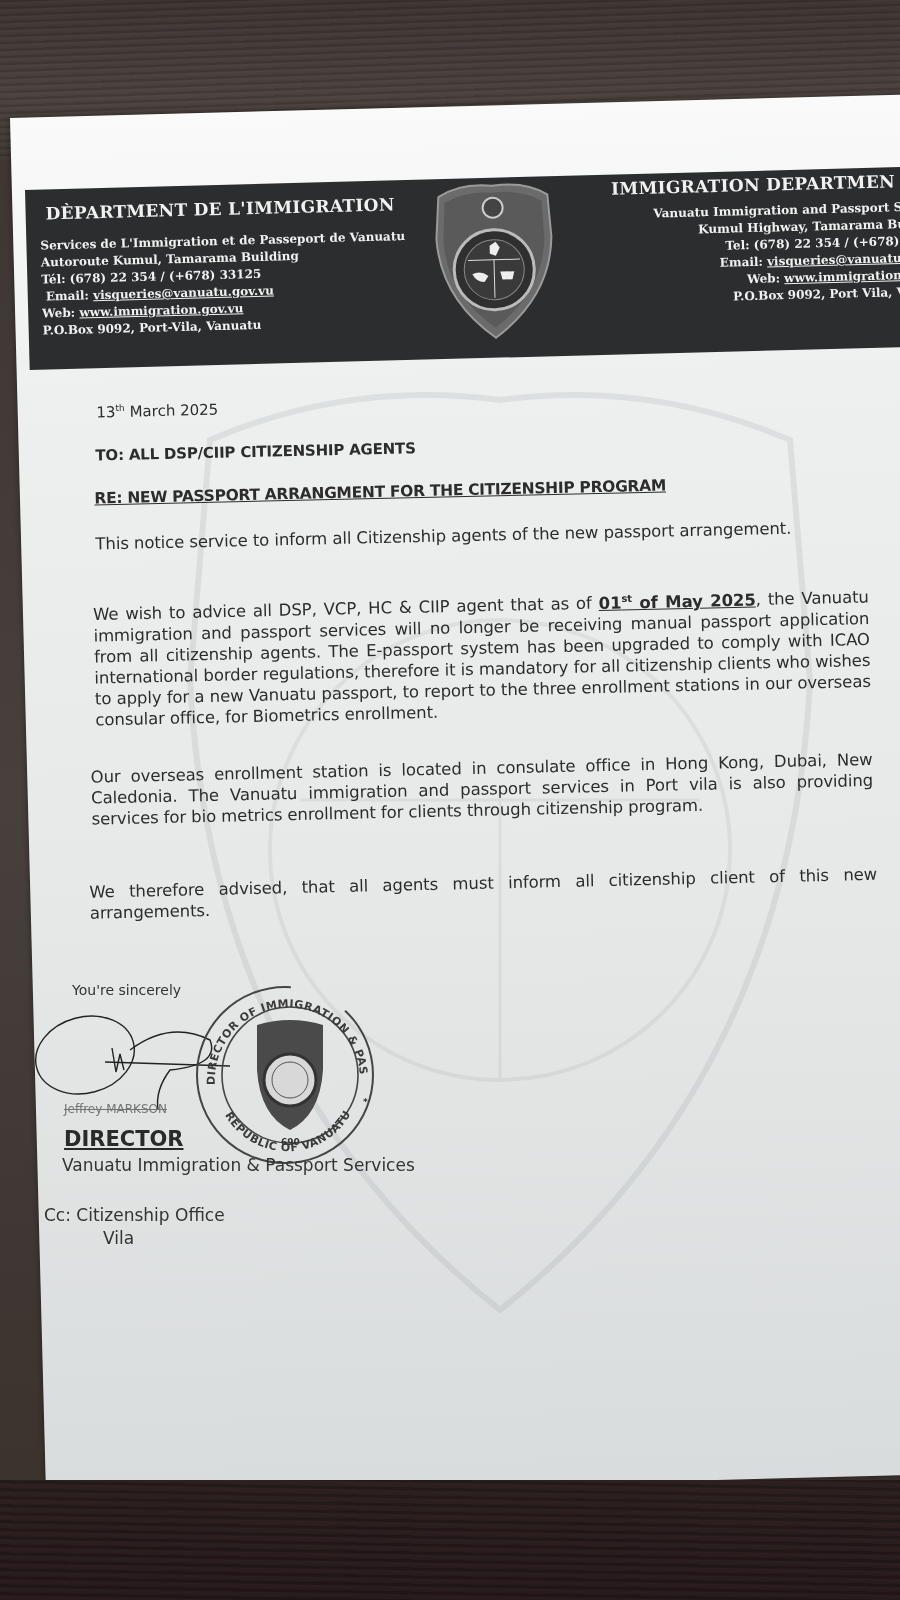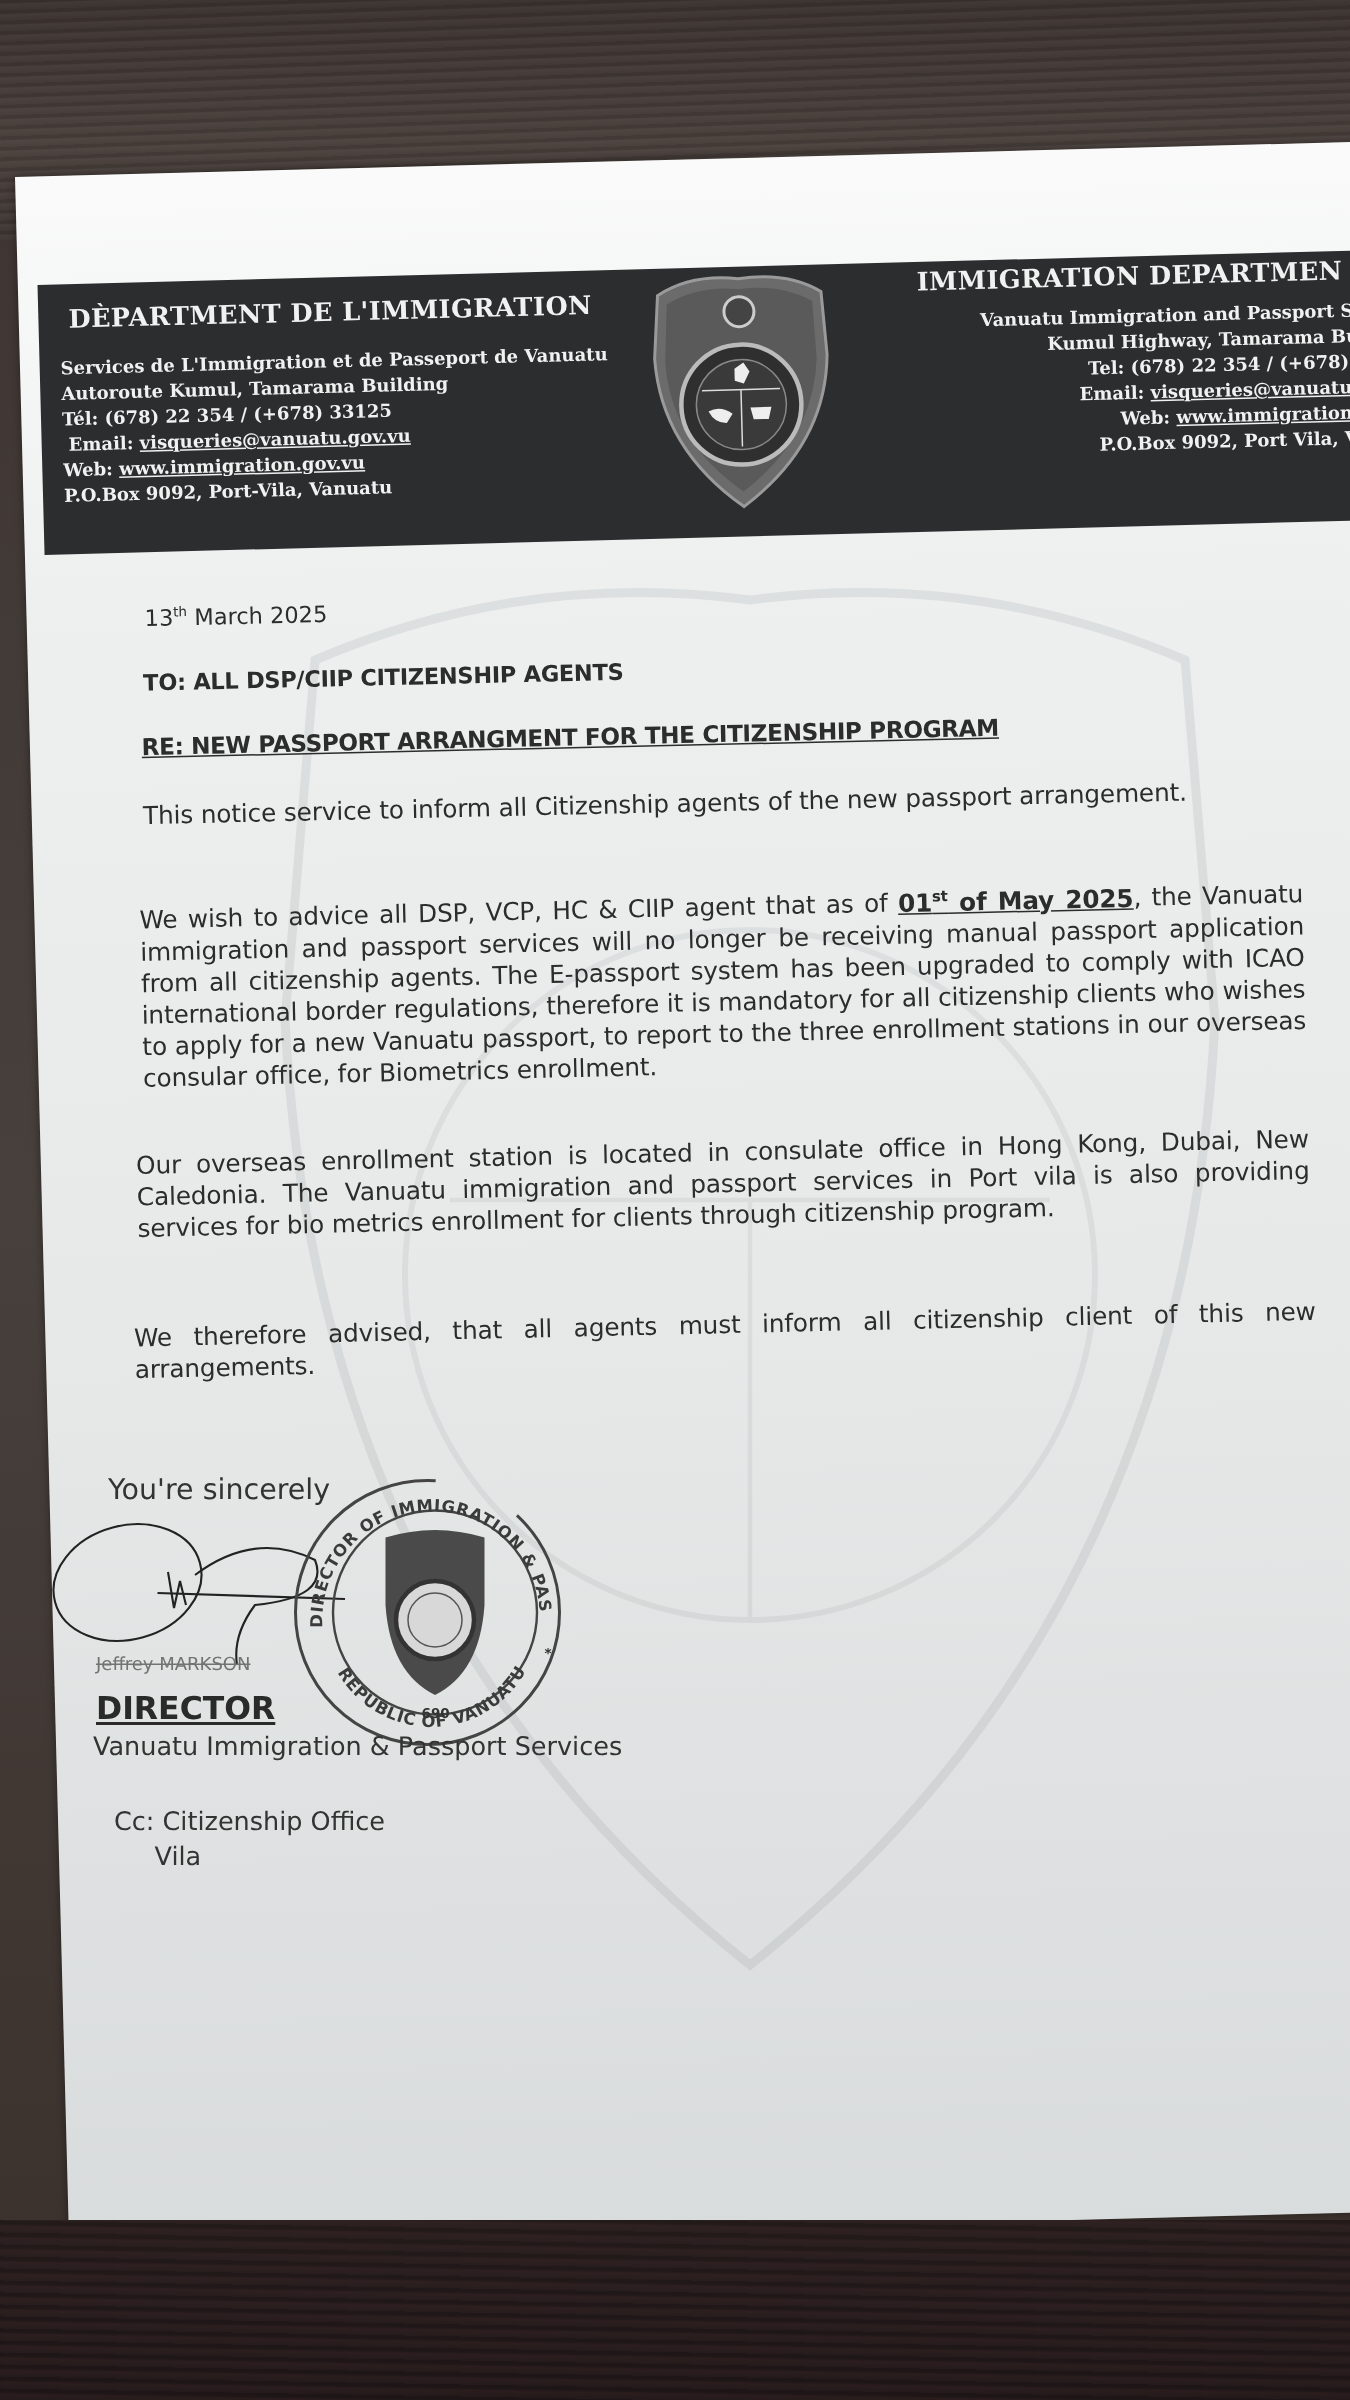--- a/index.html
+++ b/index.html
@@ -60,25 +60,25 @@
   .to { position:absolute; left:24px; top:55px; font-size:15px; font-weight:bold; letter-spacing:-0.2px;}
   .re { position:absolute; left:22px; top:98px; font-size:15.5px; font-weight:bold; text-decoration:underline; letter-spacing:-0.3px;}
   .para { position:absolute; font-size:16.5px; line-height:21px; text-align:justify; letter-spacing:-0.1px;}
   .p1 { left:22px; top:142px; width:770px; }
   .p2 { left:18px; top:208px; width:776px; }
   .p3 { left:12px; top:375px; width:782px; }
   .p4 { left:8px; top:490px; width:788px; }
   .p2 b { text-decoration:underline; }
   .p2 sup { font-size:10px; }
 
-  .closing { position:absolute; left:72px; top:982px; font-size:19px; color:#333; font-family:"DejaVu Sans",sans-serif; }
+  .closing { position:absolute; left:72px; top:982px; font-size:14px; color:#333; font-family:"DejaVu Sans",sans-serif; }
   .signer-name { position:absolute; left:64px; top:1102px; font-size:12px; color:#737373; font-family:"DejaVu Sans",sans-serif; text-decoration:line-through; text-decoration-thickness:1px;}
   .signer-title { position:absolute; left:64px; top:1127px; font-size:21px; font-weight:bold; text-decoration:underline; color:#2a2a2a; font-family:"DejaVu Sans",sans-serif; }
   .signer-org { position:absolute; left:62px; top:1155px; font-size:17px; color:#333; font-family:"DejaVu Sans",sans-serif;text-align:right; }
-  .cc { position:absolute; left:76px; top:1205px; font-size:17px; color:#333; font-family:"DejaVu Sans",sans-serif; }
+  .cc { position:absolute; left:44px; top:1205px; font-size:17px; color:#333; font-family:"DejaVu Sans",sans-serif; }
   .cc-file { position:absolute; left:103px; top:1228px; font-size:17px; color:#333; font-family:"DejaVu Sans",sans-serif; }
 
   .signature { position:absolute; left:30px; top:1010px; width:230px; height:110px; }
   .stamp { position:absolute; left:185px; top:975px; width:200px; height:200px; }
   .stamp-text { font-family:"DejaVu Sans",sans-serif; font-size:11px; fill:#3a3a3a; font-weight:bold; letter-spacing:0.5px; }
   .stamp-num { font-family:"DejaVu Sans",sans-serif; font-size:9px; fill:#333; font-weight:bold;}
 </style>
 </head>
 <body>
 

